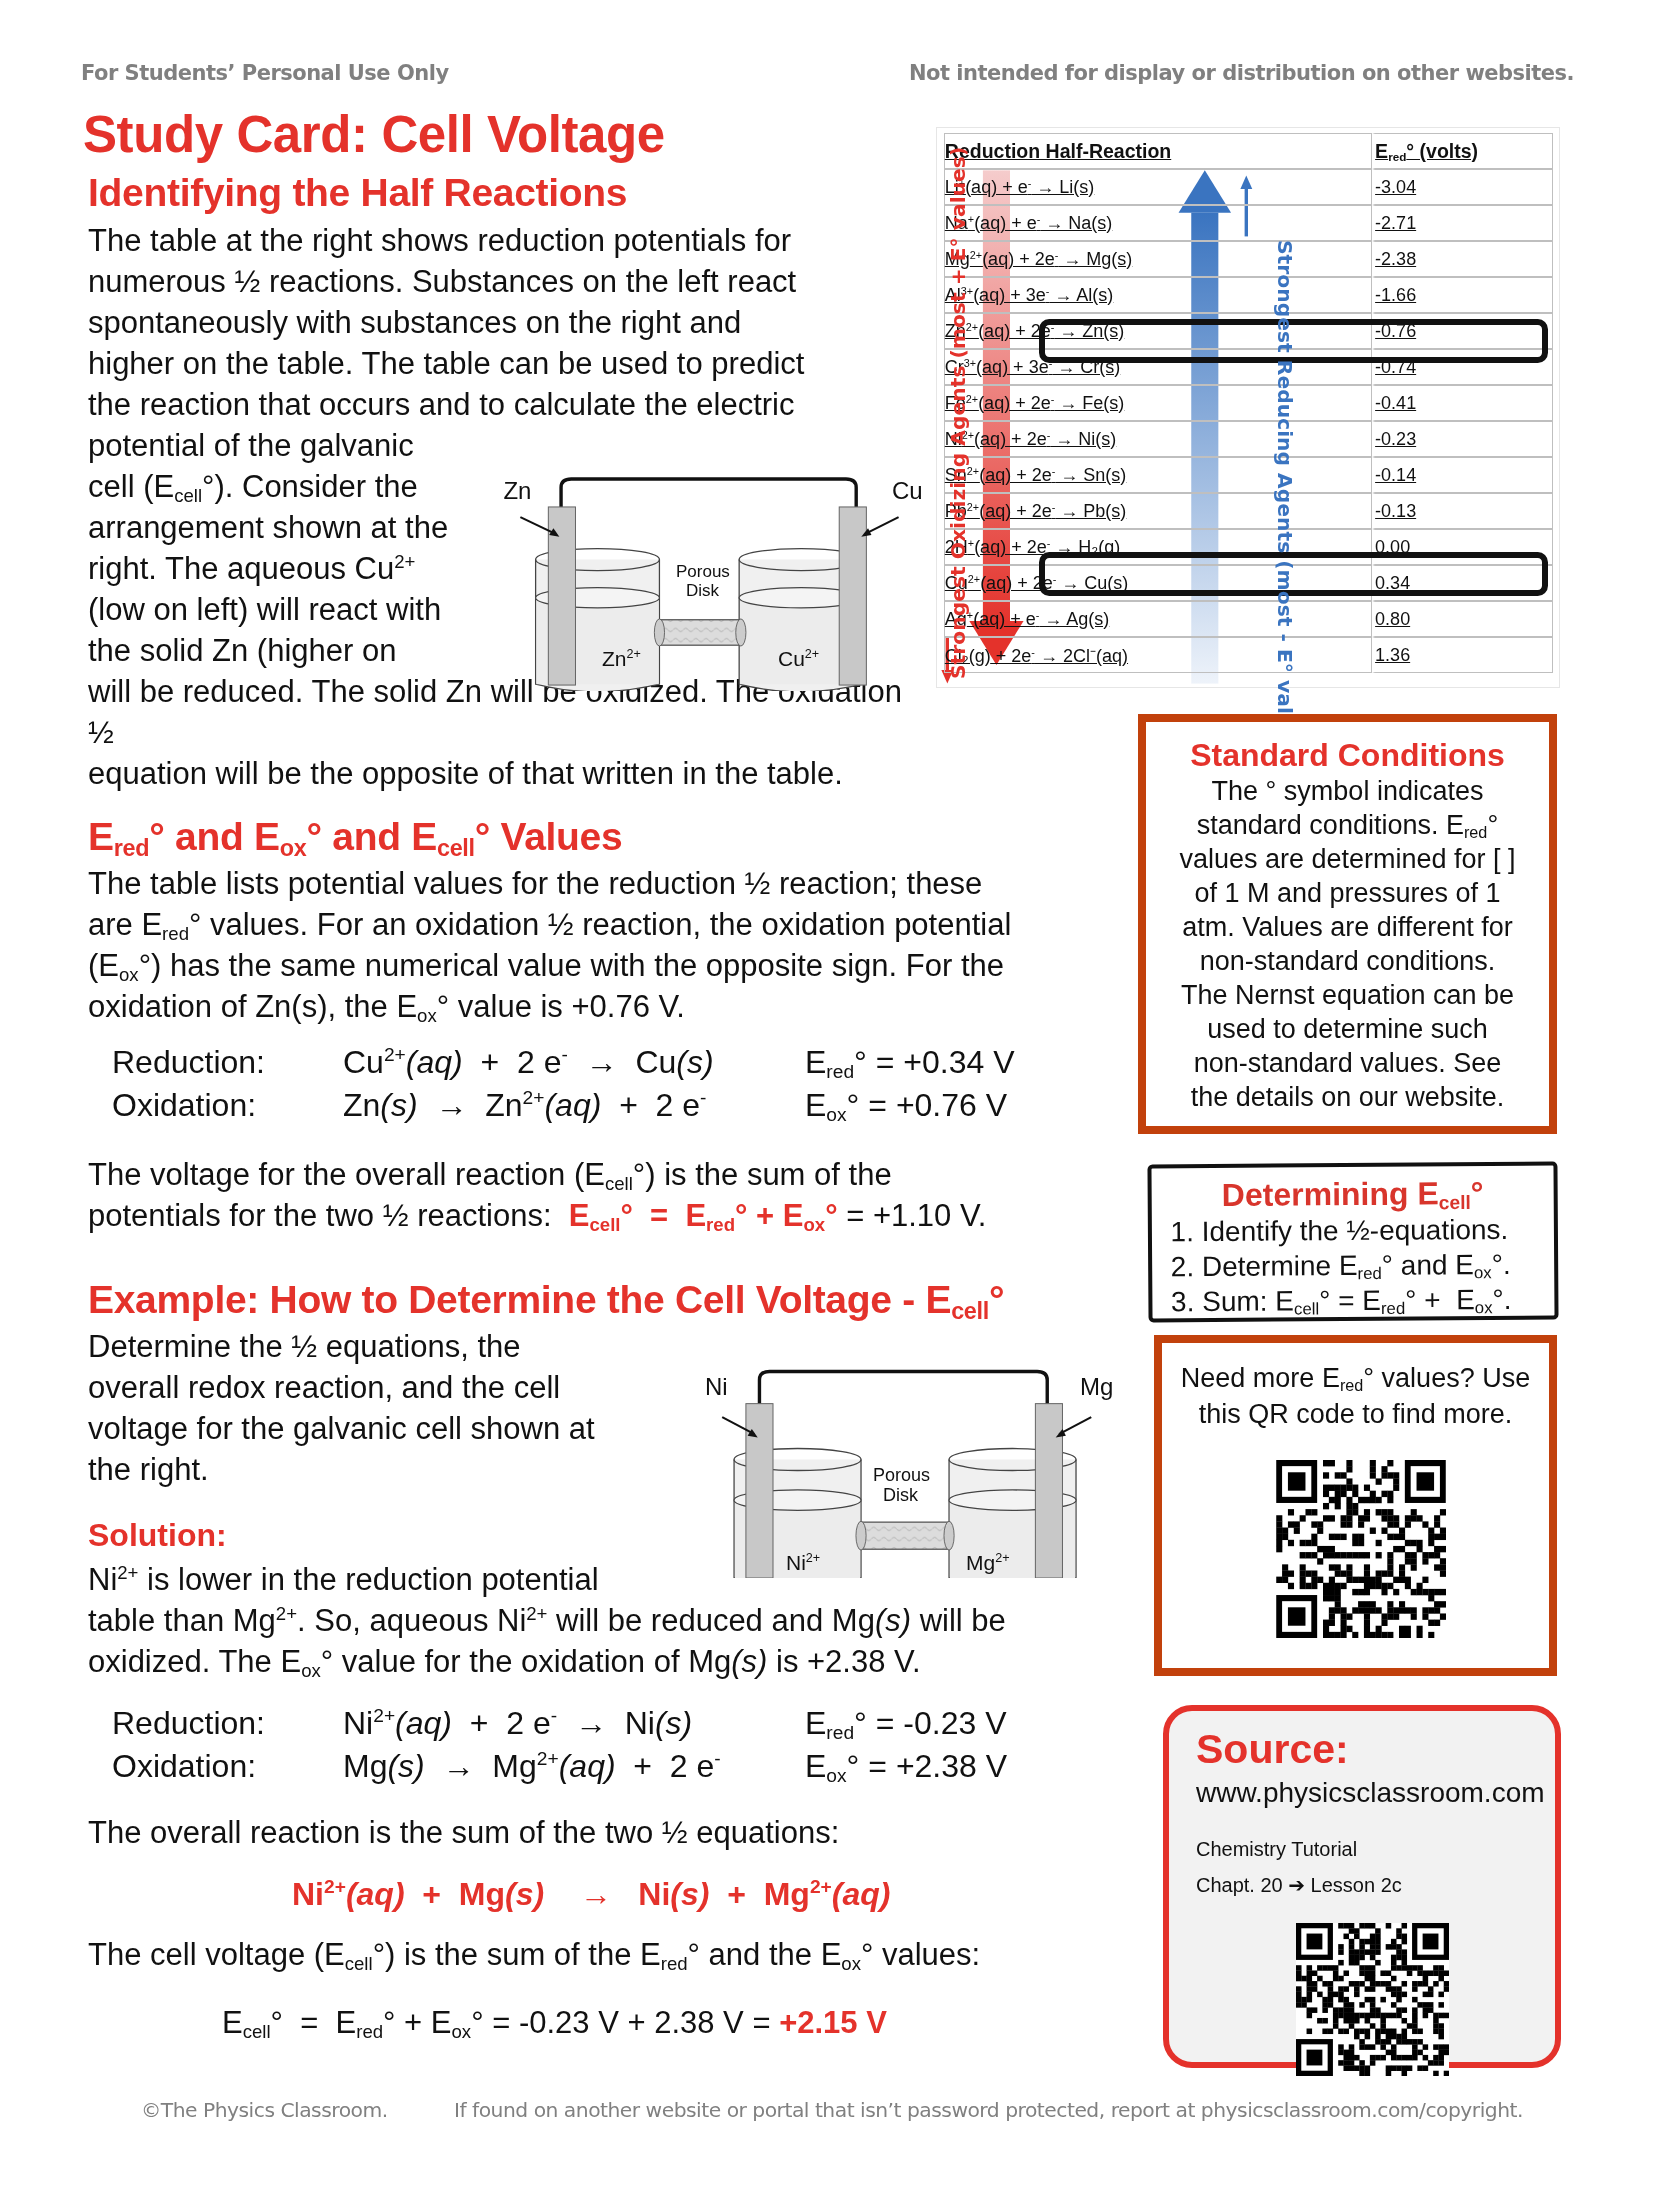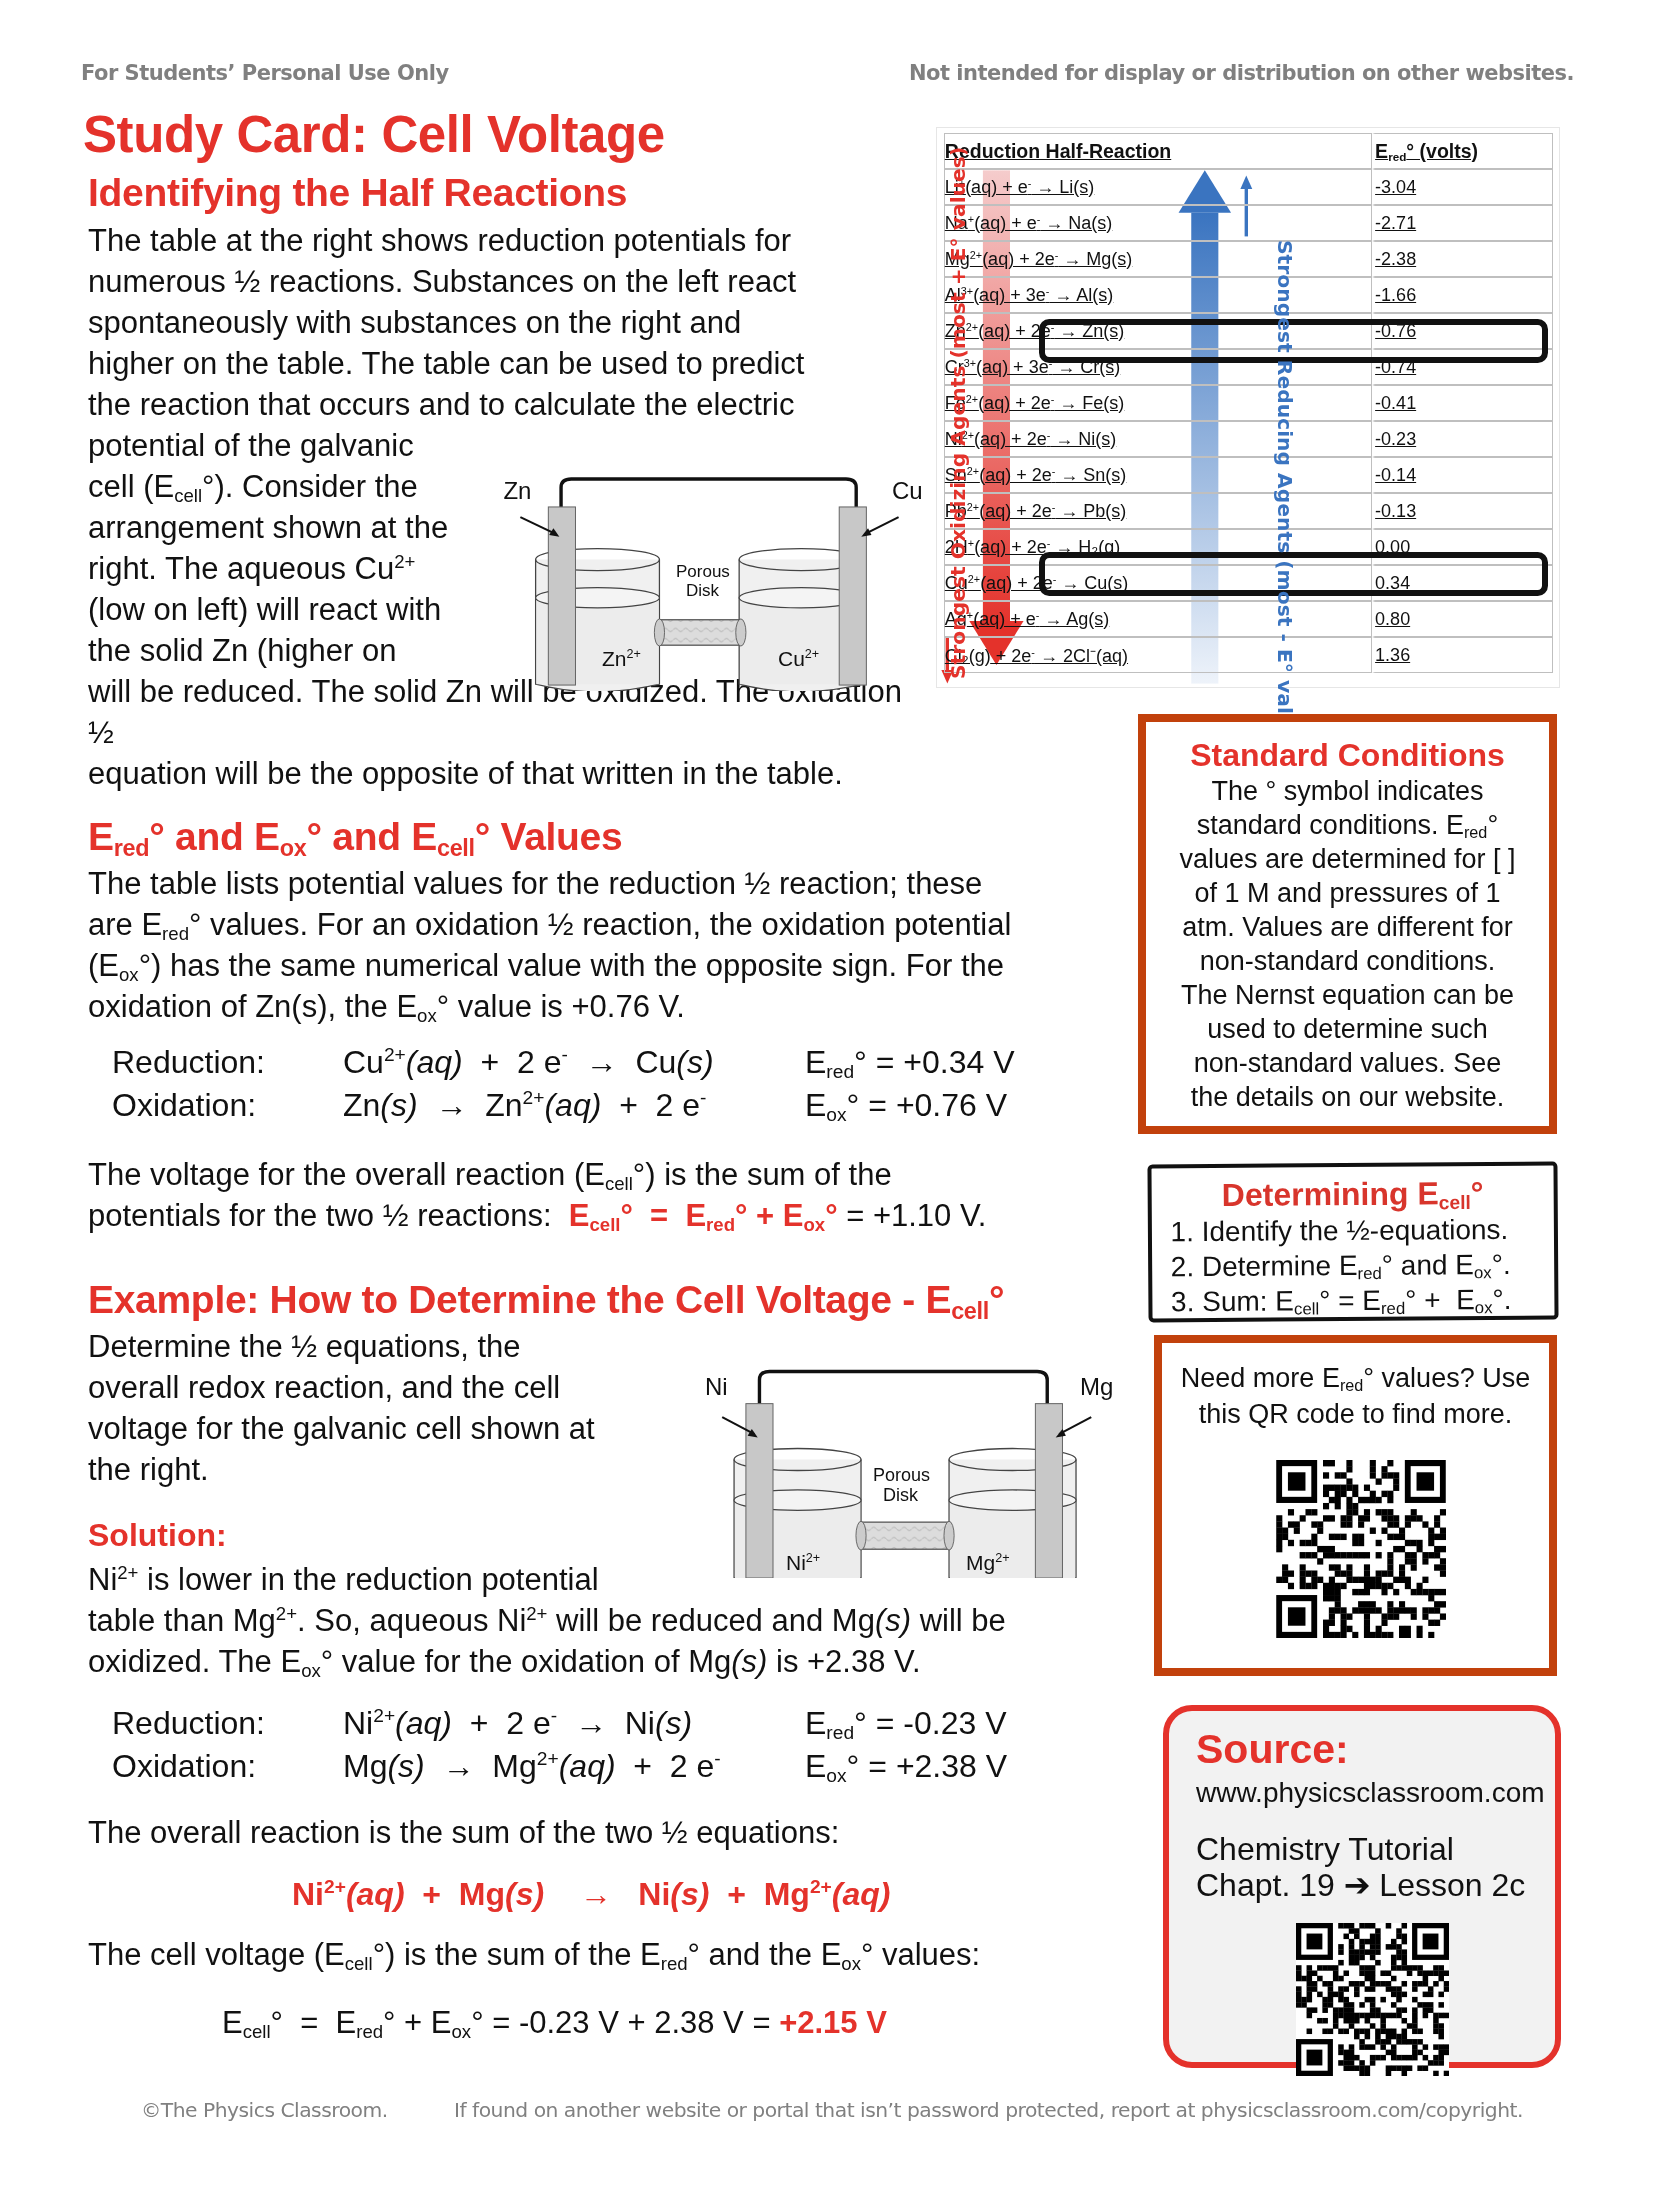--- a/index.html
+++ b/index.html
@@ -616,23 +616,23 @@
         <rect x="165.51724137931035" y="14.482758620689655" width="20.689655172413794" height="21.724137931034484" fill="#000"></rect>
         <rect x="0" y="159.3103448275862" width="48.275862068965516" height="50.689655172413794" fill="#000"></rect>
         <rect x="6.896551724137931" y="166.55172413793102" width="34.48275862068965" height="36.206896551724135" fill="#fff"></rect>
         <rect x="13.793103448275861" y="173.79310344827587" width="20.689655172413794" height="21.724137931034484" fill="#000"></rect>
       </svg></div>
 </div>
 
 <div class="source-box" style="left:1163px; top:1705px; width:398px; height:363px; padding:15.3px 0 0 27px;">
   <div style="font-size:41px; font-weight:bold; color:#e4322b;"><span>Source</span><span style="color:#e4322b">:</span></div>
   <div style="font-size:28px; margin-top:3.4px;">www.physicsclassroom.com</div>
-  <div style="font-size:32px; margin-top:22px; line-height:36px;">
+  <div style="font-size:20px; margin-top:22px; line-height:36px;">
     <div>Chemistry Tutorial</div>
-    <div>Chapt.  19 ➔ Lesson 2c</div>
+    <div>Chapt.  20 ➔ Lesson 2c</div>
   </div>
   <div class="qr" style="left:127px; top:212px; width:153px; height:153px; background:#fff;"><svg id="qr2" width="153" height="153" viewBox="0 0 180 180">
         <rect x="49.6551724137931" y="0" width="6.506896551724138" height="6.506896551724138" fill="#000"></rect>
         <rect x="55.86206896551724" y="0" width="6.506896551724138" height="6.506896551724138" fill="#000"></rect>
         <rect x="62.06896551724138" y="0" width="6.506896551724138" height="6.506896551724138" fill="#000"></rect>
         <rect x="74.48275862068965" y="0" width="6.506896551724138" height="6.506896551724138" fill="#000"></rect>
         <rect x="80.6896551724138" y="0" width="6.506896551724138" height="6.506896551724138" fill="#000"></rect>
         <rect x="86.89655172413794" y="0" width="6.506896551724138" height="6.506896551724138" fill="#000"></rect>
         <rect x="105.51724137931035" y="0" width="6.506896551724138" height="6.506896551724138" fill="#000"></rect>
         <rect x="124.13793103448276" y="0" width="6.506896551724138" height="6.506896551724138" fill="#000"></rect>

